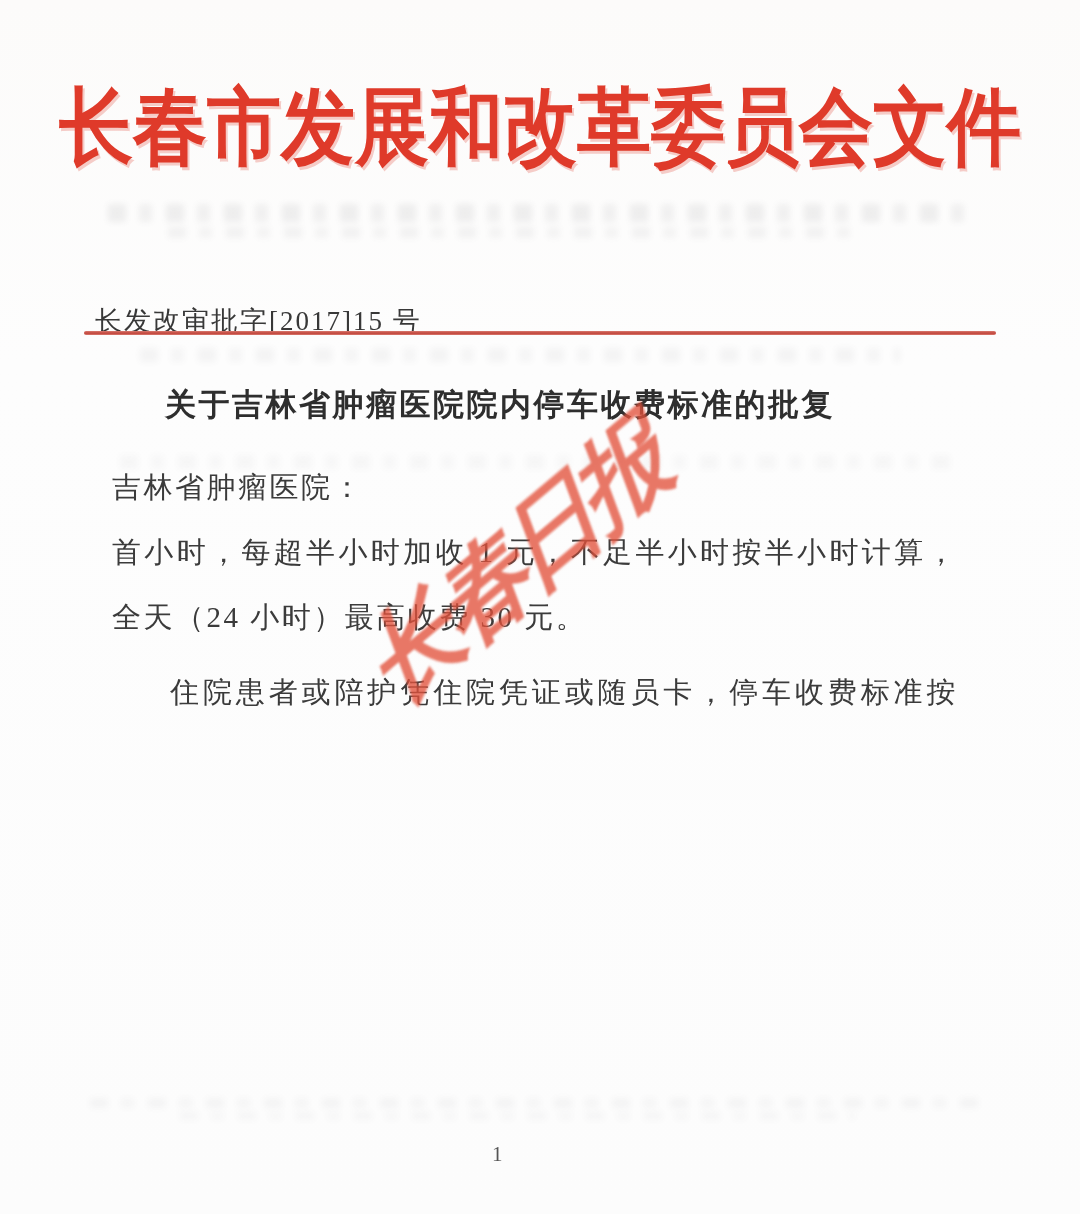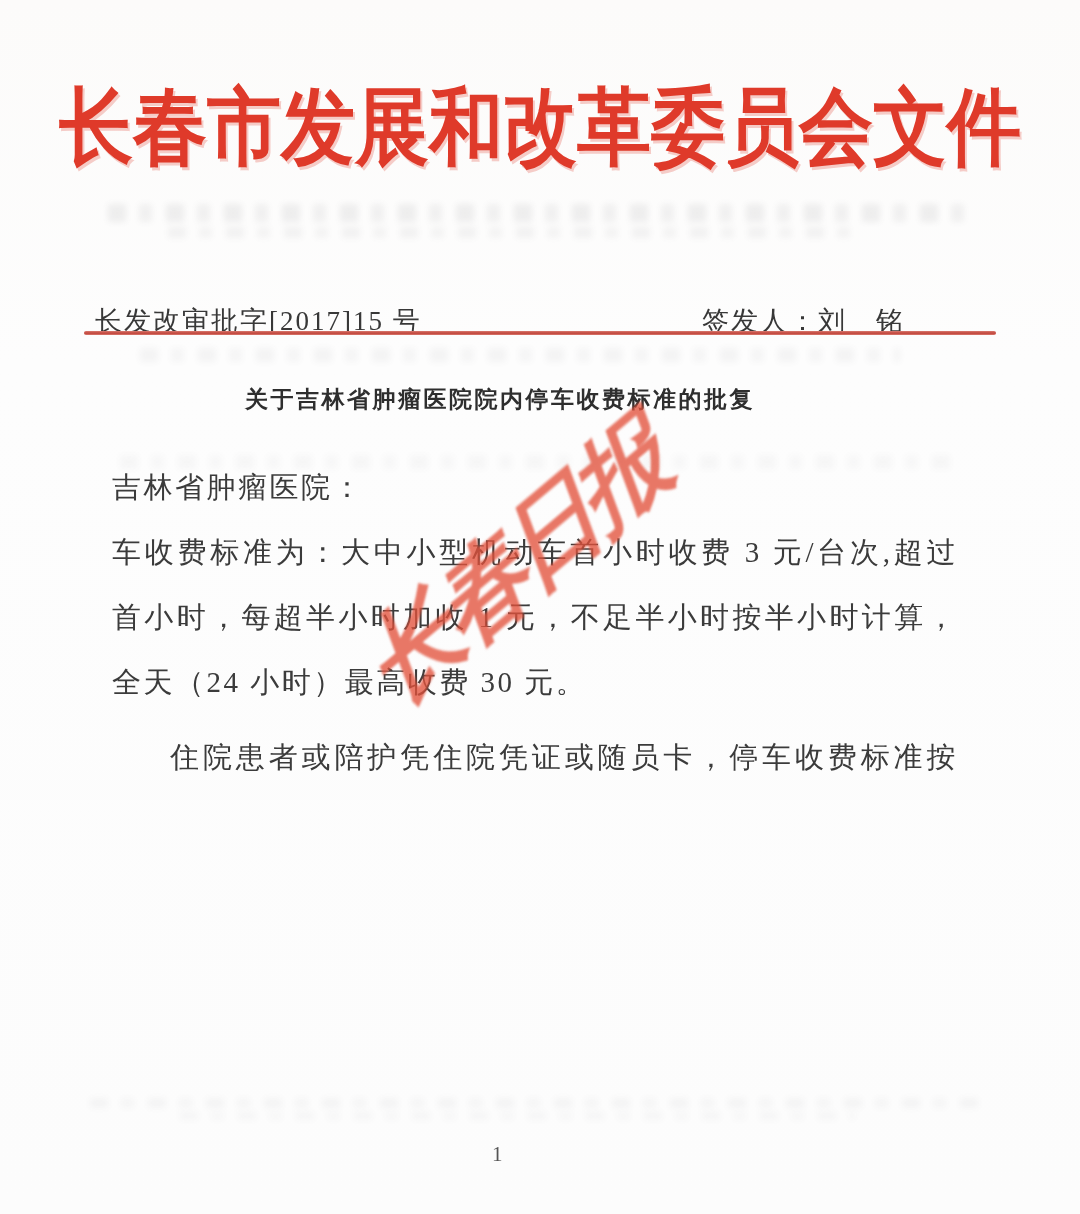--- a/index.html
+++ b/index.html
@@ -56,21 +56,21 @@
   
   .red-rule{
     position:absolute;top:331px;left:84px;width:912px;height:4px;
     background:linear-gradient(180deg,#da7a70 0%,var(--rule-red) 55%,#da7a70 100%);
     border-radius:2px;
   }
   
   .subject{
     position:absolute;top:384px;left:0;right:80px;
     text-align:center;
-    font-size:23px;font-weight:bold;color:#2e2e2e;letter-spacing:2.5px;
+    font-size:31px;font-weight:bold;color:#2e2e2e;letter-spacing:2.5px;
     white-space:nowrap;
   }
   
   .watermark{
     position:absolute;left:408px;top:440px;width:440px;height:310px;
     pointer-events:none;z-index:6;
   }
   .watermark span{
     position:absolute;left:6px;bottom:14px;
     transform:rotate(-40deg) skewX(-6deg);transform-origin:left bottom;
@@ -107,42 +107,40 @@
 
   <div class="agency-title">长春市发展和改革委员会文件</div>
 
   <div class="ghost ghost-a">
     <div class="g-row r1"></div>
     <div class="g-row r2"></div>
   </div>
 
   <div class="docrow">
     <span class="docnum">长发改审批字[2017]15 号</span>
-    <span class="issuer">签发人：刘　铭</span>
   </div>
 
   <div class="red-rule"></div>
 
   <div class="ghost ghost-b">
     <div class="g-row r1"></div>
   </div>
 
   <div class="subject">关于吉林省肿瘤医院院内停车收费标准的批复</div>
 
   <div class="ghost ghost-c">
     <div class="g-row r1"></div>
   </div>
 
   <div class="watermark">
     <span>长春日报</span>
   </div>
 
   <div class="body-text">
     <div class="line">吉林省肿瘤医院：</div>
-    <div class="line fill">车收费标准为：大中小型机动车首小时收费 3 元/台次,超过</div>
     <div class="line fill">首小时，每超半小时加收 1 元，不足半小时按半小时计算，</div>
     <div class="line">全天（24 小时）最高收费 30 元。</div>
     <div class="line indent fill para">住院患者或陪护凭住院凭证或随员卡，停车收费标准按</div>
   </div>
 
   <div class="ghost ghost-d">
     <div class="g-row r1"></div>
     <div class="g-row r2"></div>
   </div>
 

